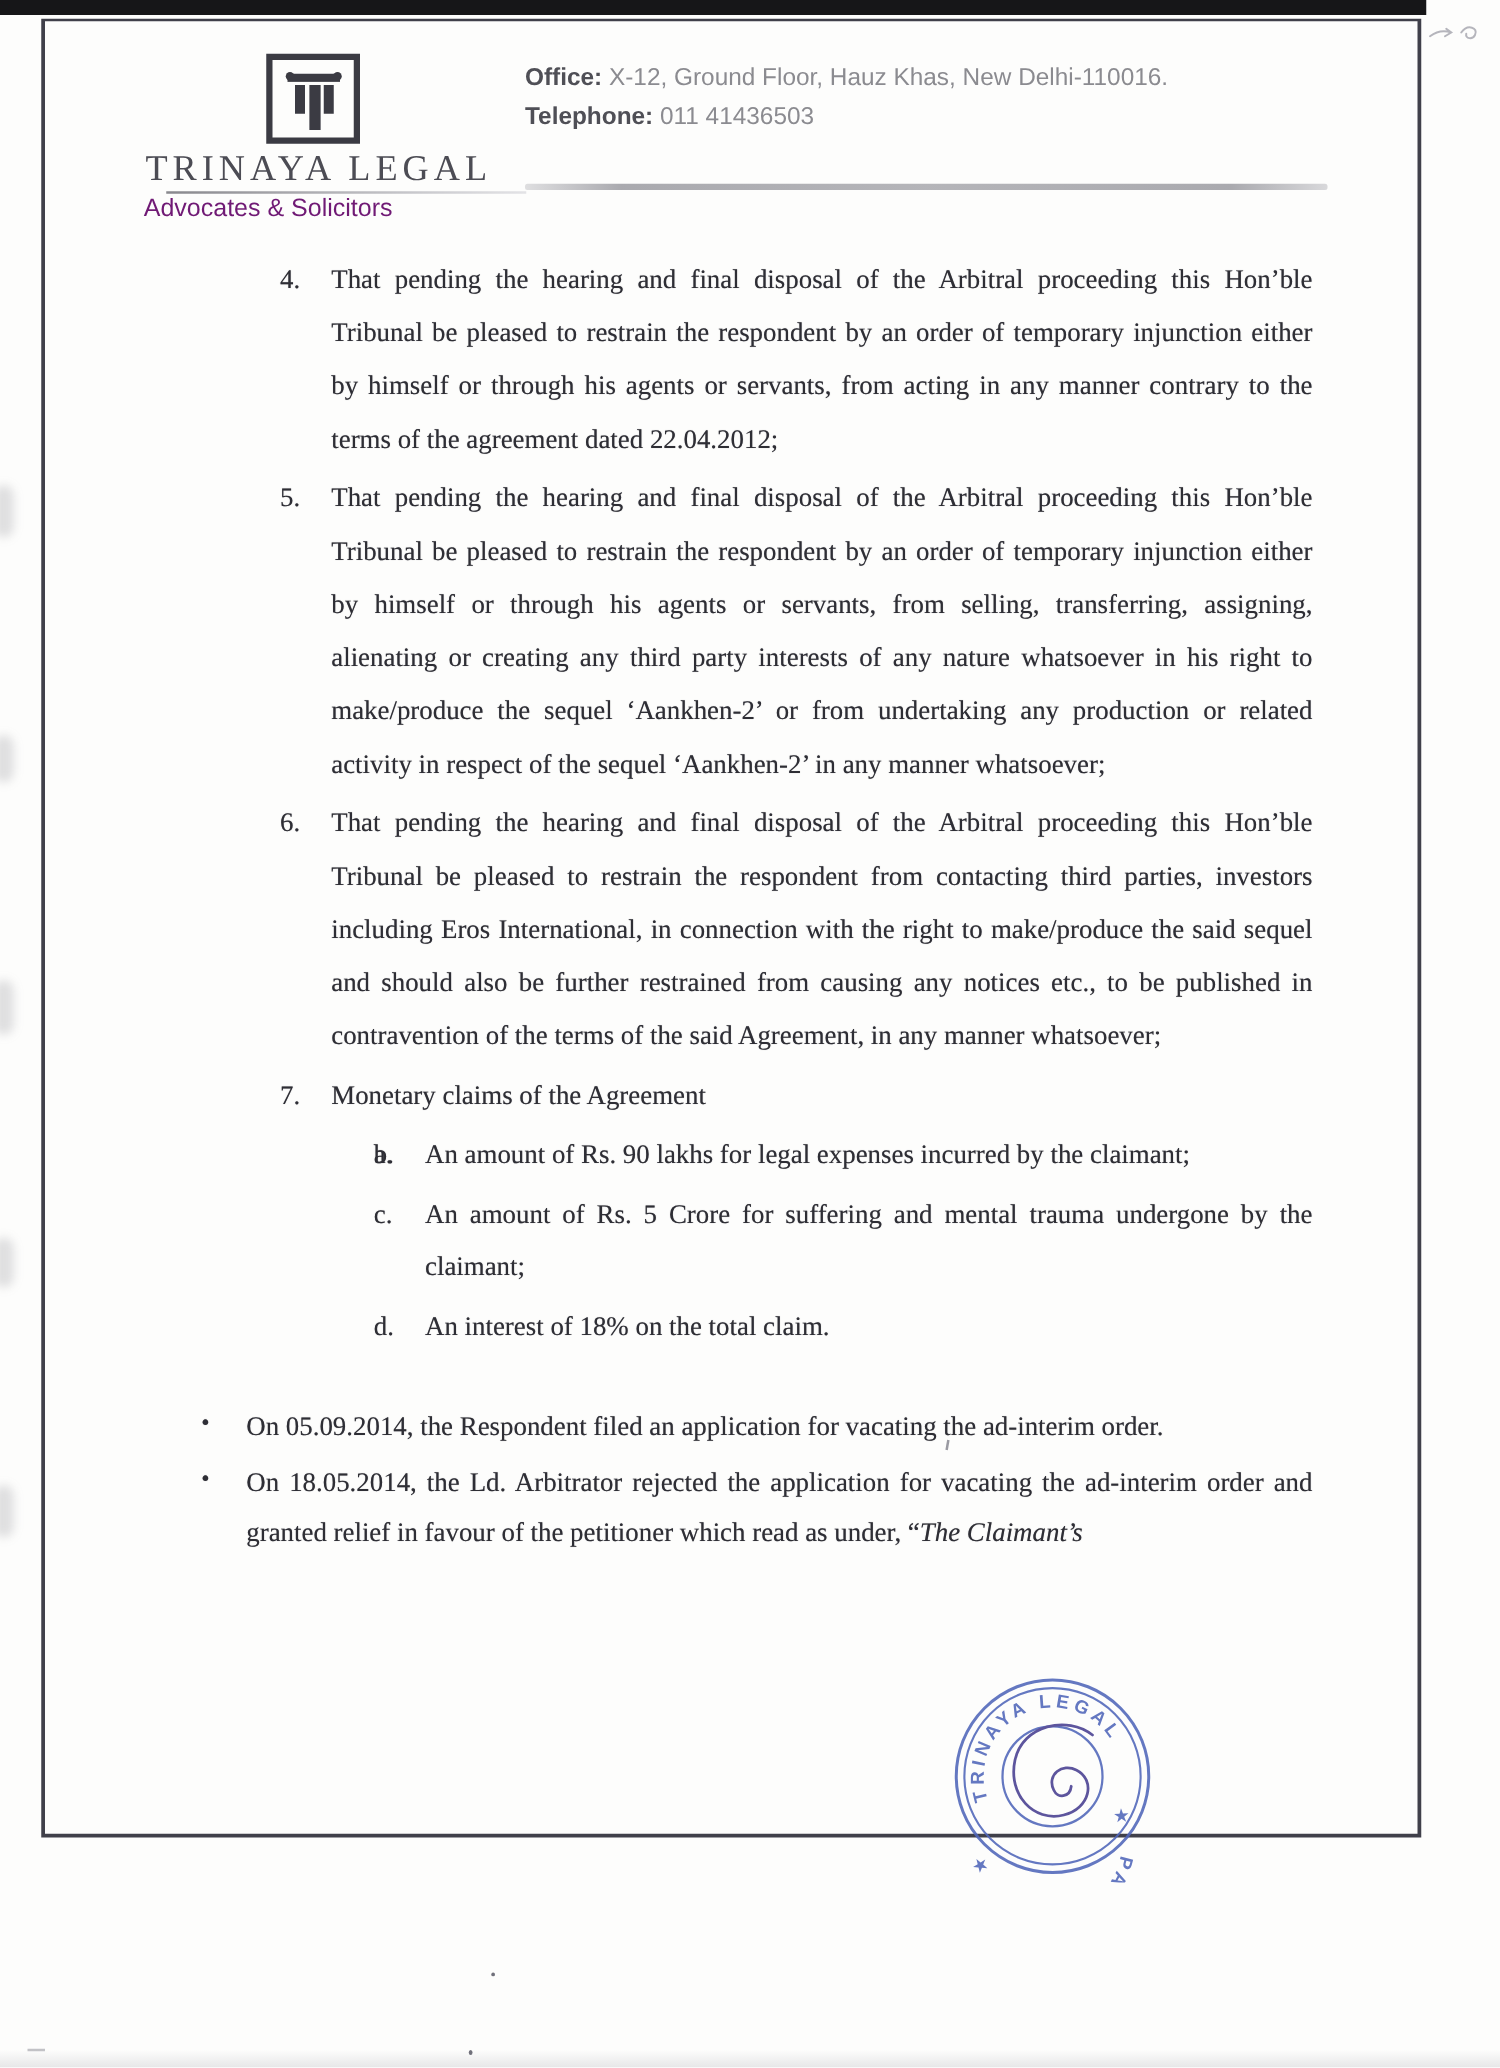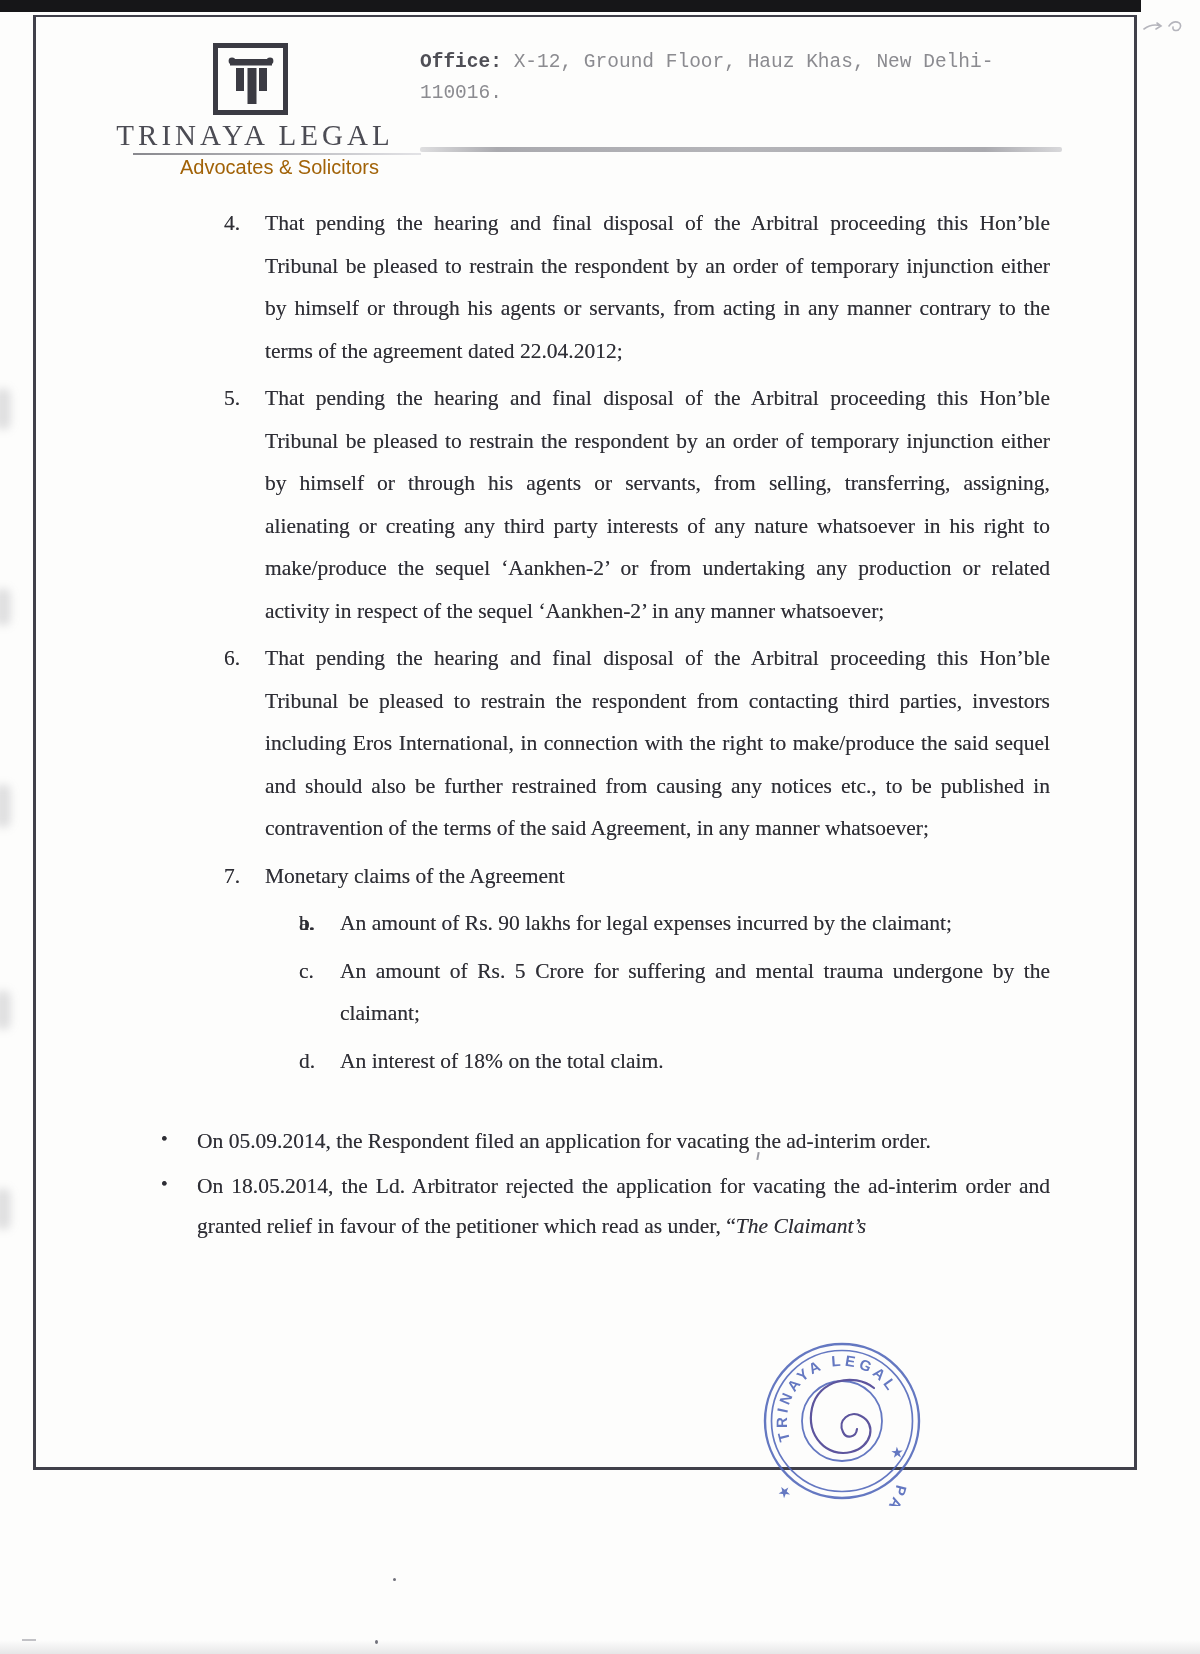--- a/index.html
+++ b/index.html
@@ -29,27 +29,27 @@
   .logo-box svg { display:block; margin:5px auto 0; }
   .firm-name {
     position:absolute; left:115px; top:119px; width:280px; text-align:center;
     font-size:29px; letter-spacing:4px; color:#4c4c54; white-space:nowrap;
   }
   .firm-underline {
     position:absolute; left:133px; top:152.5px; width:288px; height:2px;
     background:linear-gradient(to right,#88888d,#c9c9cd 70%,#e3e3e6);
   }
   .tagline {
-    position:absolute; left:99px; top:156px; width:280px; text-align:right;
+    position:absolute; left:115px; top:156px; width:280px; text-align:left;
     font-family:"Liberation Sans","DejaVu Sans",sans-serif;
-    font-size:20px; color:#a16207;
+    font-size:20px; color:#701a75;
   }
   .contact {
     position:absolute; left:420px; top:47px; width:650px;
-    font-family:Liberation Mono, monospace;
+    font-family:Liberation Sans, sans-serif;
     font-size:19.5px; line-height:30.5px; color:#8b8b90;
   }
   .contact .lbl { color:#4f4f56; font-weight:600; }
   .contact .divider { color:#b0b0b4; padding:0 8px; }
   .contact-rule {
     position:absolute; left:420px; top:147px; width:642px; height:5px; border-radius:2px;
     background:linear-gradient(to right,#d9d9db, #9b9ba1 12%, #a8a8ad 50%, #9b9ba1 88%, #d2d2d5);
     opacity:.85;
   }
   
@@ -102,20 +102,24 @@
     </div>
     <div class="firm-name">TRINAYA LEGAL</div>
     <div class="firm-underline"></div>
     <div class="tagline">Advocates &amp; Solicitors</div>
 
     <div class="contact">
       <div>
         <span class="lbl">Office:</span>
         <span>X-12, Ground Floor, Hauz Khas, New Delhi-110016.</span>
       </div>
+      <div>
+        <span class="lbl">Telephone:</span>
+        <span>011 41436503</span>
+      </div>
     </div>
     <div class="contact-rule"></div>
   </header>
 
   <main class="content">
 
     <div class="num">
       <span class="marker">4.</span>
       <span>That pending the hearing and final disposal of the Arbitral proceeding this Hon’ble Tribunal be pleased to restrain the respondent by an order of temporary injunction either by himself or through his agents or servants, from acting in any manner contrary to the terms of the agreement dated 22.04.2012;</span>
     </div>

